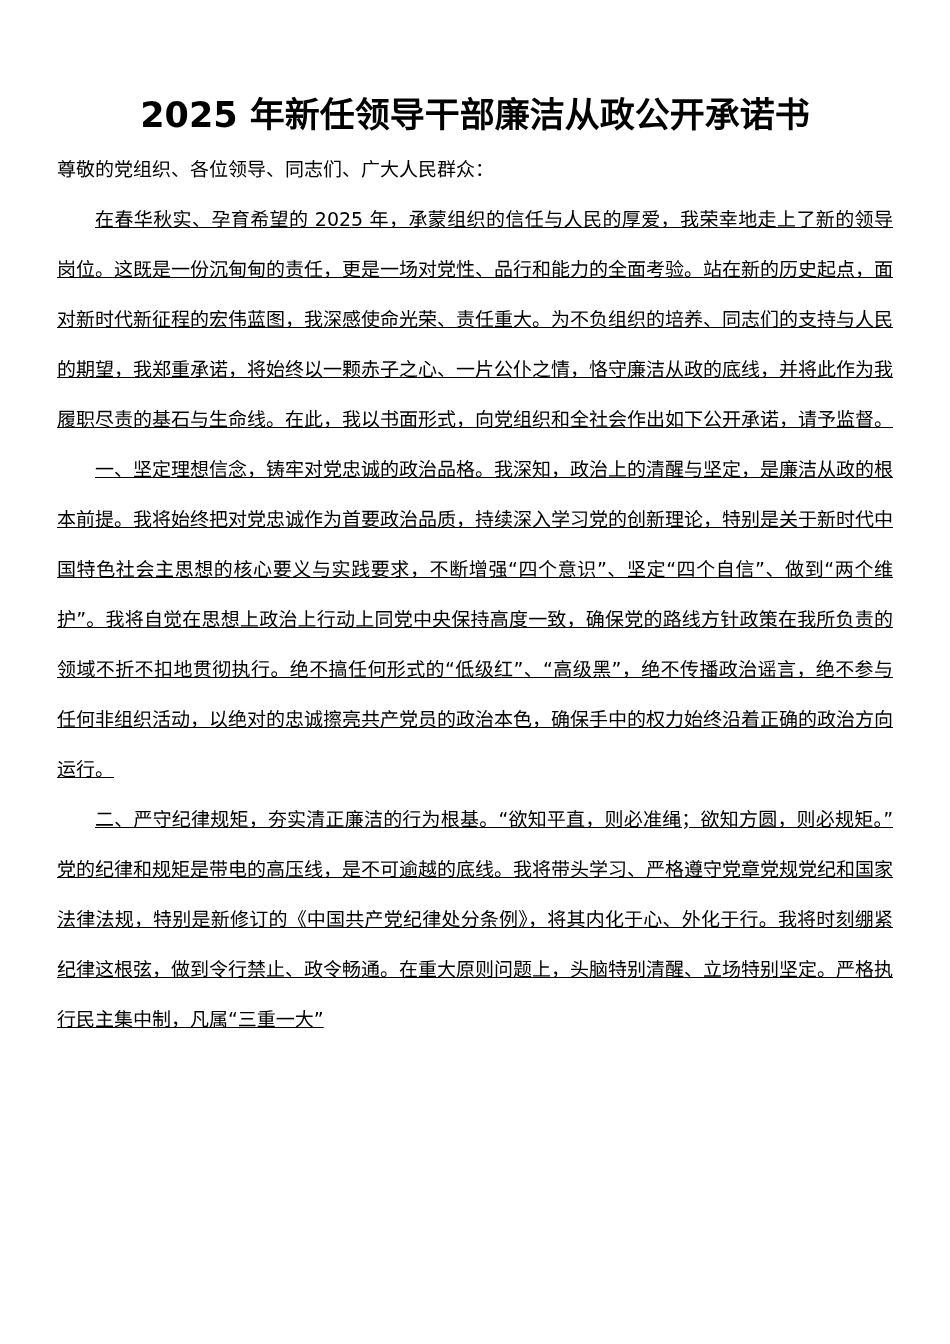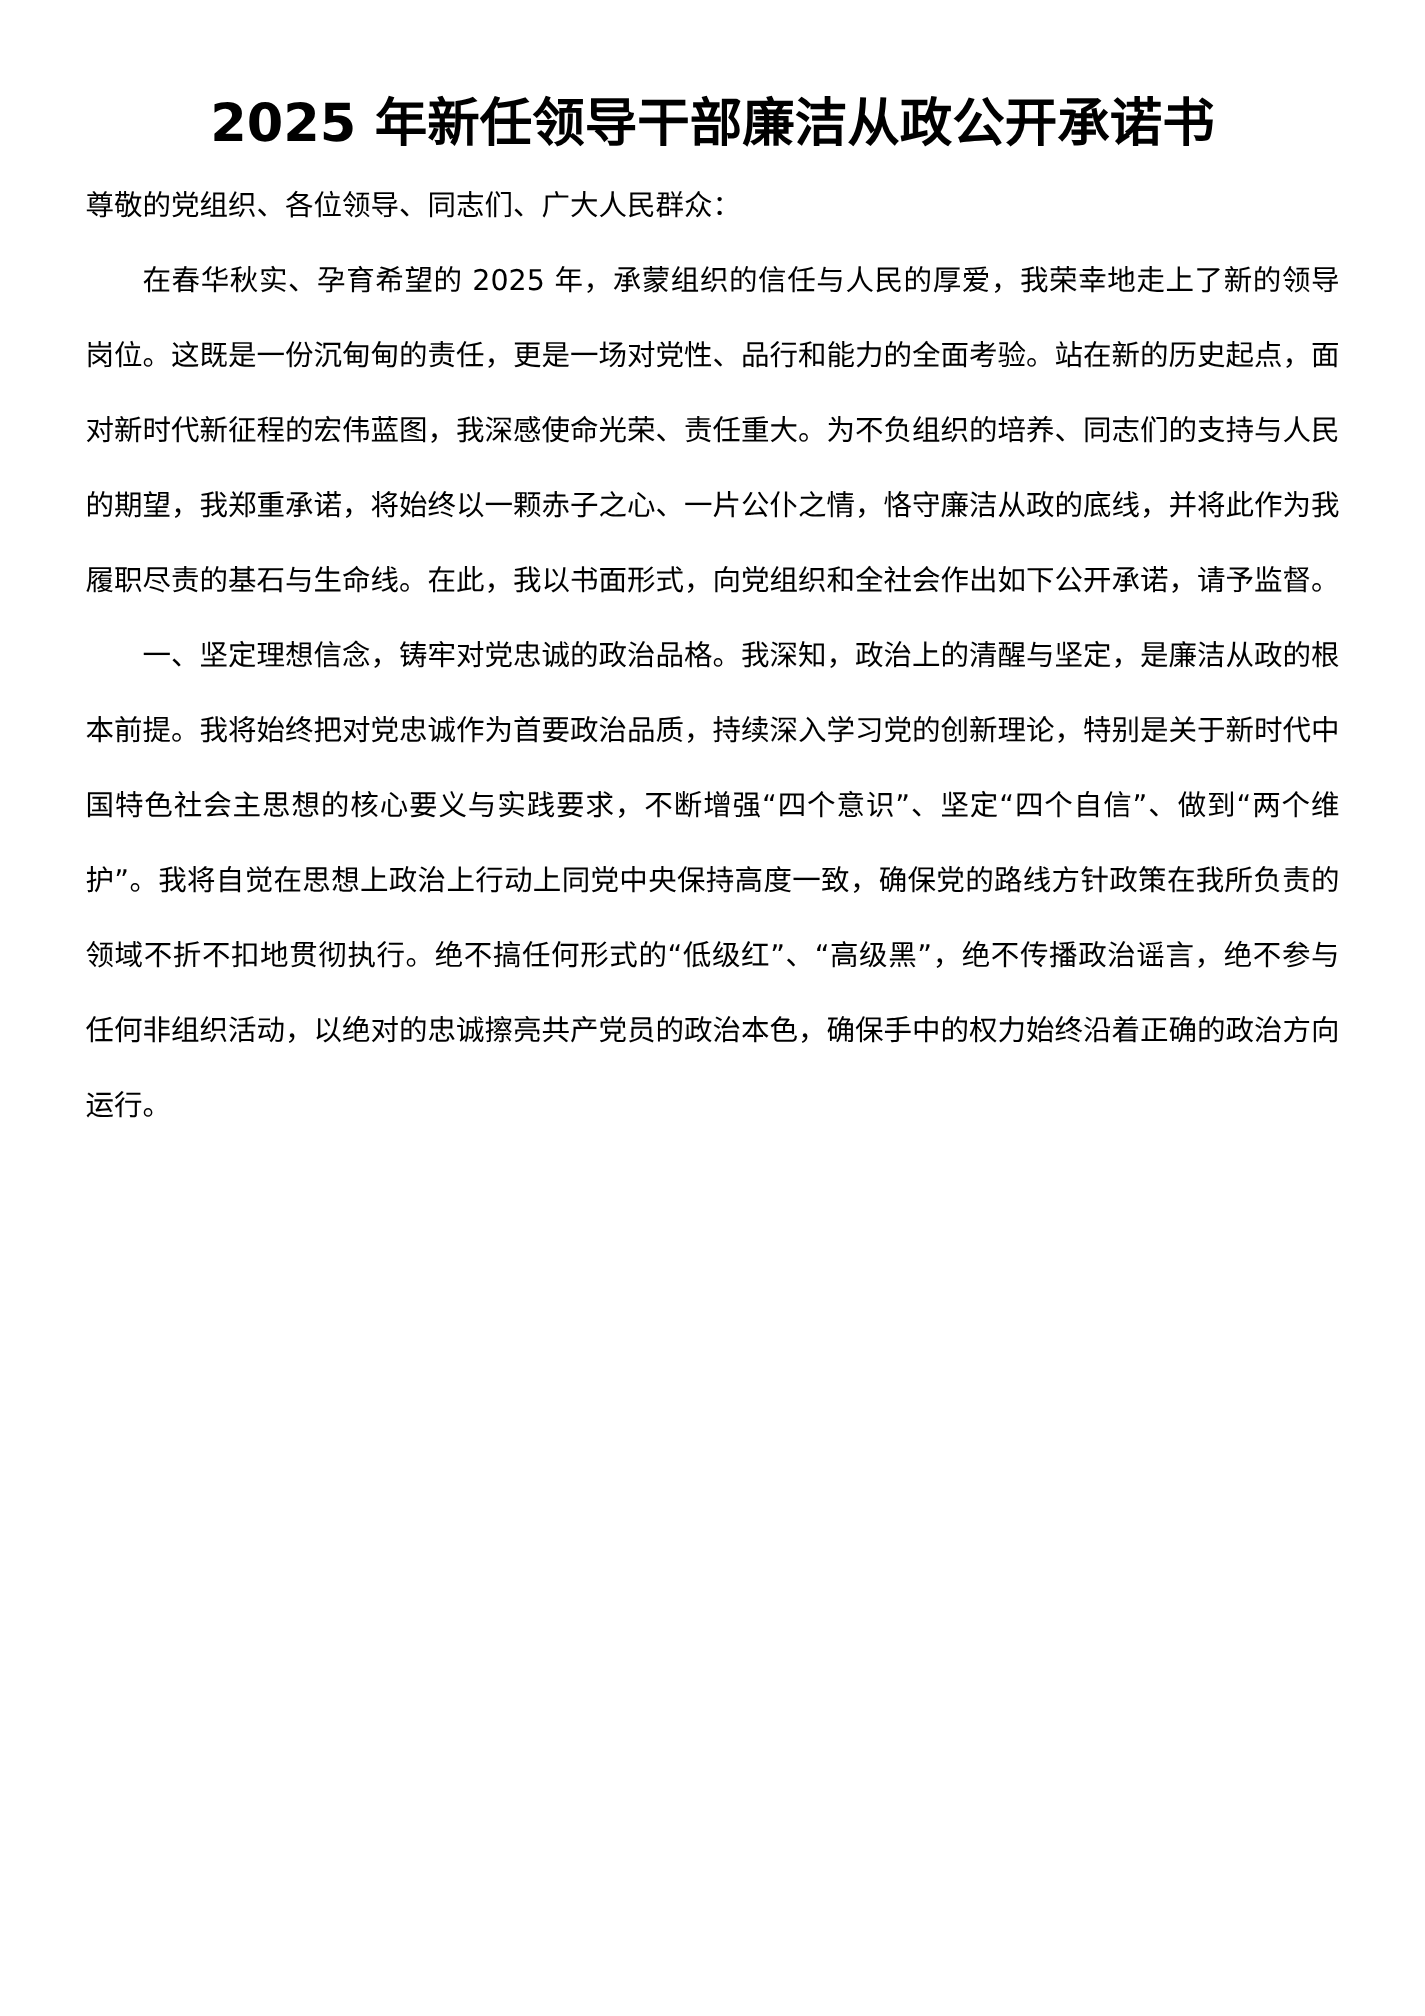--- a/index.html
+++ b/index.html
@@ -8,21 +8,21 @@
     background: #ffffff;
   }
   .page {
     position: relative;
     width: 950px;
     height: 1344px;
     margin: 0 auto;
     background: #ffffff;
     color: #000000;
     box-sizing: border-box;
-    padding: 58px 57px 0 57px;
+    padding: 90px 57px 0 57px;
     font-family: "DejaVu Sans", sans-serif;
     overflow: hidden;
   }
   .doc-title {
     margin: 0 0 4px 0;
     font-size: 35px;
     line-height: 50px;
     font-weight: 700;
     text-align: center;
     letter-spacing: 0;
@@ -34,25 +34,27 @@
     line-height: 50px;
     text-align: justify;
     text-justify: inter-ideograph;
     word-break: break-all;
   }
   .greeting {
     text-indent: 0;
   }
   .para {
     text-indent: 2em;
+    text-decoration: underline;
   }
 </style>
 </head>
 <body>
 
 <div class="page">
   <h1 class="doc-title">2025 年新任领导干部廉洁从政公开承诺书</h1>
   <div class="doc-body">
     <p class="greeting">尊敬的党组织、各位领导、同志们、广大人民群众：</p>
     <p class="para">在春华秋实、孕育希望的 2025 年，承蒙组织的信任与人民的厚爱，我荣幸地走上了新的领导岗位。这既是一份沉甸甸的责任，更是一场对党性、品行和能力的全面考验。站在新的历史起点，面对新时代新征程的宏伟蓝图，我深感使命光荣、责任重大。为不负组织的培养、同志们的支持与人民的期望，我郑重承诺，将始终以一颗赤子之心、一片公仆之情，恪守廉洁从政的底线，并将此作为我履职尽责的基石与生命线。在此，我以书面形式，向党组织和全社会作出如下公开承诺，请予监督。</p>
     <p class="para">一、坚定理想信念，铸牢对党忠诚的政治品格。我深知，政治上的清醒与坚定，是廉洁从政的根本前提。我将始终把对党忠诚作为首要政治品质，持续深入学习党的创新理论，特别是关于新时代中国特色社会主思想的核心要义与实践要求，不断增强“四个意识”、坚定“四个自信”、做到“两个维护”。我将自觉在思想上政治上行动上同党中央保持高度一致，确保党的路线方针政策在我所负责的领域不折不扣地贯彻执行。绝不搞任何形式的“低级红”、“高级黑”，绝不传播政治谣言，绝不参与任何非组织活动，以绝对的忠诚擦亮共产党员的政治本色，确保手中的权力始终沿着正确的政治方向运行。</p>
+    <p class="para">二、严守纪律规矩，夯实清正廉洁的行为根基。“欲知平直，则必准绳；欲知方圆，则必规矩。”党的纪律和规矩是带电的高压线，是不可逾越的底线。我将带头学习、严格遵守党章党规党纪和国家法律法规，特别是新修订的《中国共产党纪律处分条例》，将其内化于心、外化于行。我将时刻绷紧纪律这根弦，做到令行禁止、政令畅通。在重大原则问题上，头脑特别清醒、立场特别坚定。严格执行民主集中制，凡属“三重一大”</p>
   </div>
 </div>
 
 </body></html>

